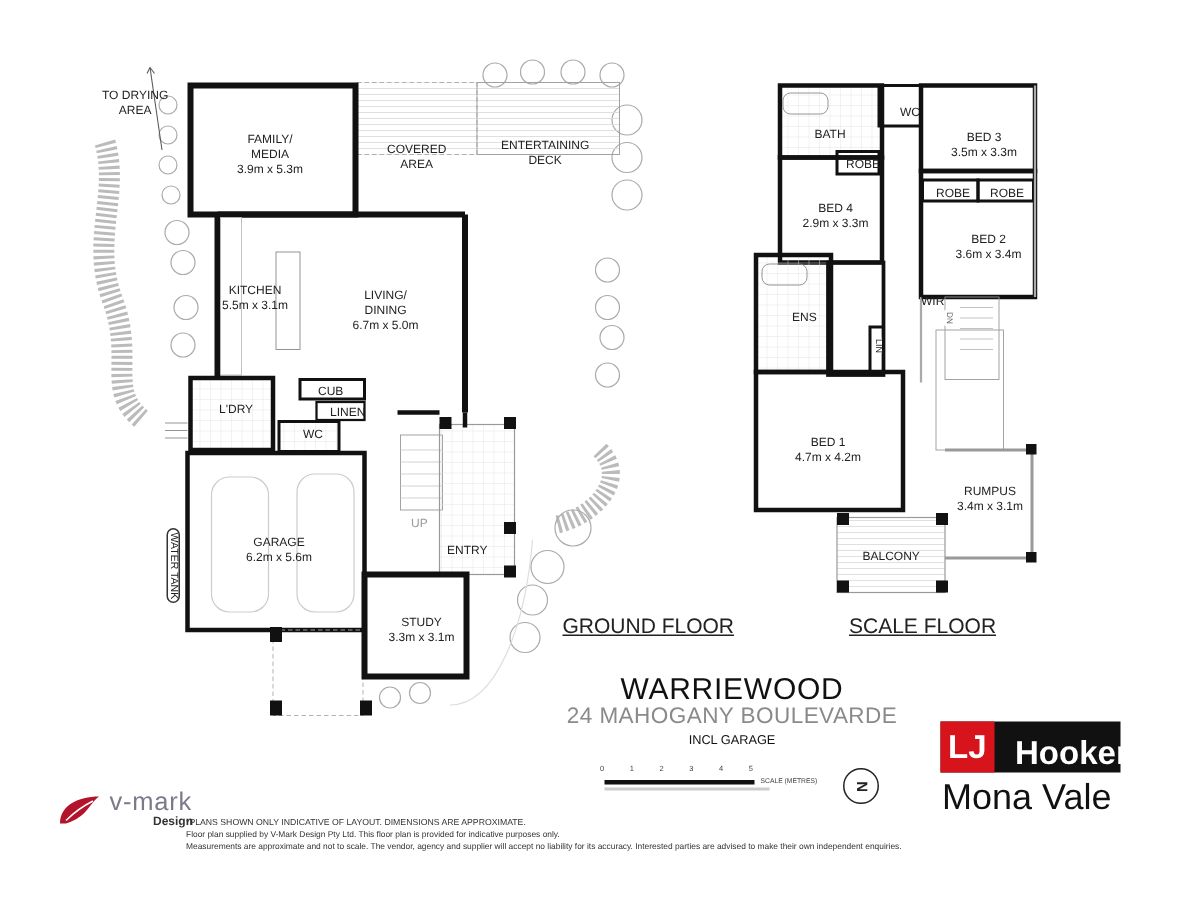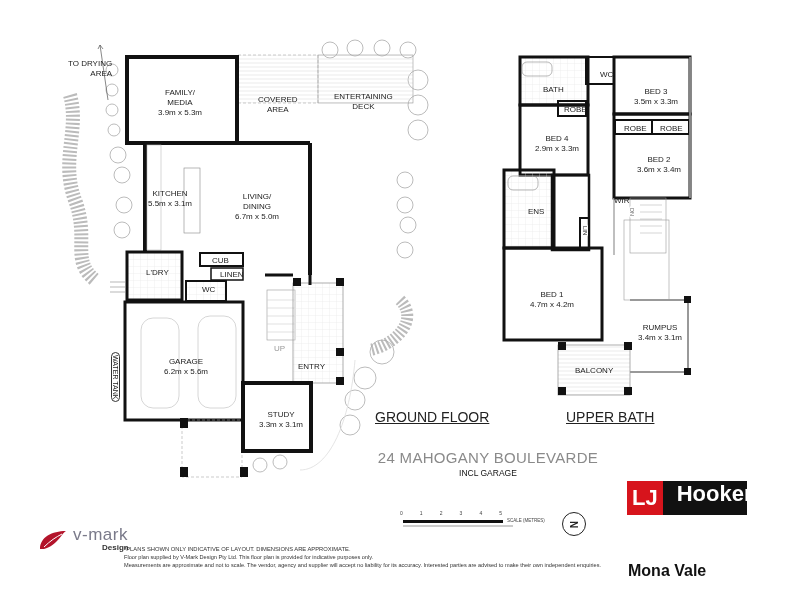--- a/index.html
+++ b/index.html
@@ -13,26 +13,26 @@
   .title-block { position:absolute; left:368px; top:450px; width:240px; text-align:center; }
   .suburb { font-size:20px; color:#111; letter-spacing:0.5px; line-height:20px; }
   .street { font-size:15px; color:#8a8a8a; line-height:16px; letter-spacing:0.3px; }
   .area { font-size:8.5px; color:#111; line-height:10px; margin-top:2px; }
   .scale { position:absolute; left:400px; top:510px; width:150px; }
   .scale .ticks { display:flex; justify-content:space-between; width:102px; font-size:5px; color:#444; }
   .scale .bar { position:absolute; left:3px; top:10px; width:100px; height:3px; background:#111; }
   .scale .bar2 { position:absolute; left:3px; top:15px; width:110px; height:2px; background:#ccc; }
   .scale .cap { position:absolute; left:107px; top:8px; font-size:4.5px; color:#444; white-space:nowrap; }
   .compass { position:absolute; left:562px; top:512px; width:22px; height:22px; border:1px solid #222; border-radius:50%; font-size:10px; display:flex; align-items:center; justify-content:center; }
-  .ljh { position:absolute; left:627px; top:481px; width:120px; height:34px; background:#111; display:flex; align-items:flex-start; }
+  .ljh { position:absolute; left:627px; top:481px; width:120px; height:34px; background:#111; display:flex; align-items:flex-end; }
   .ljh .bars { width:8px; height:34px; background:#f5b400; }
   .ljh .bars2 { width:6px; height:34px; background:#f07e00; }
   .ljh .lj { height:34px; background:#d7141c; color:#fff; font-weight:bold; font-size:22px; display:flex; align-items:center; padding:0 5px; }
   .ljh .hk { color:#fff; font-weight:bold; font-size:22px; padding-left:14px; }
-  .office { position:absolute; left:628px; top:518px; font-size:16px; font-weight:bold; color:#111;margin-top:44px; }
+  .office { position:absolute; left:628px; top:518px; font-size:24px; font-weight:normal; color:#111; }
   .vmark { position:absolute; left:38px; top:525px; width:110px; height:30px; }
   .vmark .leaf { position:absolute; left:0; top:4px; width:30px; height:22px; }
   .vmark .name { position:absolute; left:35px; top:0; font-size:17px; color:#7a7a8a; letter-spacing:0.5px; }
   .vmark .sub { position:absolute; left:64px; top:18px; font-size:8px; color:#333; font-weight:bold; }
   .disclaimer { position:absolute; left:124px; top:545px; font-size:5.6px; color:#333; line-height:8px; }
   .disclaimer .first { font-size:5.8px; text-transform:uppercase; }
 </style>
 </head>
 <body>
 
@@ -135,21 +135,21 @@
   <rect x="558" y="342" width="8" height="8" fill="#111"></rect>
     <rect x="624" y="342" width="8" height="8" fill="#111"></rect>
   <rect x="558" y="387" width="8" height="8" fill="#111"></rect>
     <rect x="624" y="387" width="8" height="8" fill="#111"></rect>
   <path d="M630 300 L688 300 L688 372 L630 372" fill="none" stroke="#999" stroke-width="2"></path>
   <rect x="684" y="296" width="7" height="7" fill="#111"></rect>
     <rect x="684" y="368" width="7" height="7" fill="#111"></rect>
   <path d="M614 198 L614 255 M690 57 L690 198" stroke="#aaa" stroke-width="1.5"></path>
 </svg>
 
-<div class="lbl" style="left:68px;top:59px;text-align:right;">
+<div class="lbl" style="left:68px;top:59px;text-align:center;">
   <span>TO DRYING</span>
   <span>AREA</span>
 </div>
 
 <div class="lbl" style="left:158px;top:88px;">
   <span>FAMILY/</span>
   <span>MEDIA</span>
   <span class="dim">3.9m x 5.3m</span>
 </div>
 <div class="lbl" style="left:258px;top:95px;">
@@ -237,23 +237,24 @@
 </div>
 <div class="lbl" style="left:638px;top:323px;">
   <span>RUMPUS</span>
   <span class="dim">3.4m x 3.1m</span>
 </div>
 <div class="lbl" style="left:575px;top:366px;">
     <span>BALCONY</span>
   </div>
 <div class="vert" style="left:582px;top:224px;font-size:6px;border:none;">LIN</div>
 <div class="vert" style="left:629px;top:206px;font-size:5.5px;border:none;color:#666;">DN</div>
-<div class="floor-title" style="left:566px;top:409px;">UPPER BATH</div>
+<div class="floor-title" style="left:566px;top:409px;">SCALE FLOOR</div>
 
 <div class="title-block">
+  <div class="suburb">WARRIEWOOD</div>
   <div class="street">24 MAHOGANY BOULEVARDE</div>
   <div class="area">INCL GARAGE</div>
 </div>
 
 <div class="scale">
   <div class="ticks">
     <span>0</span>
     <span>1</span>
     <span>2</span>
     <span>3</span>

